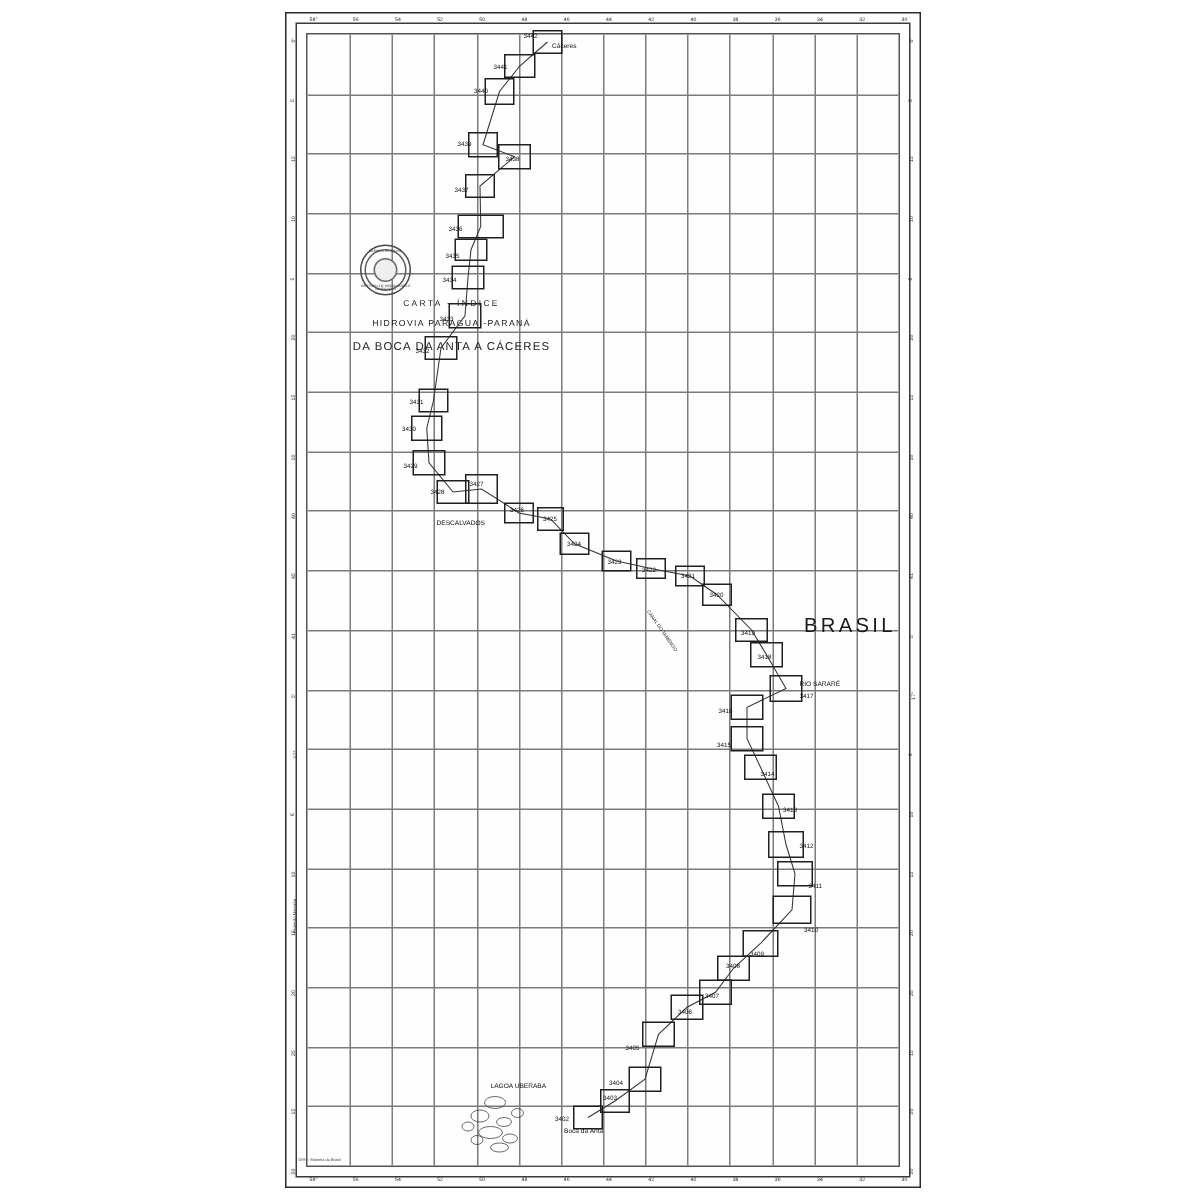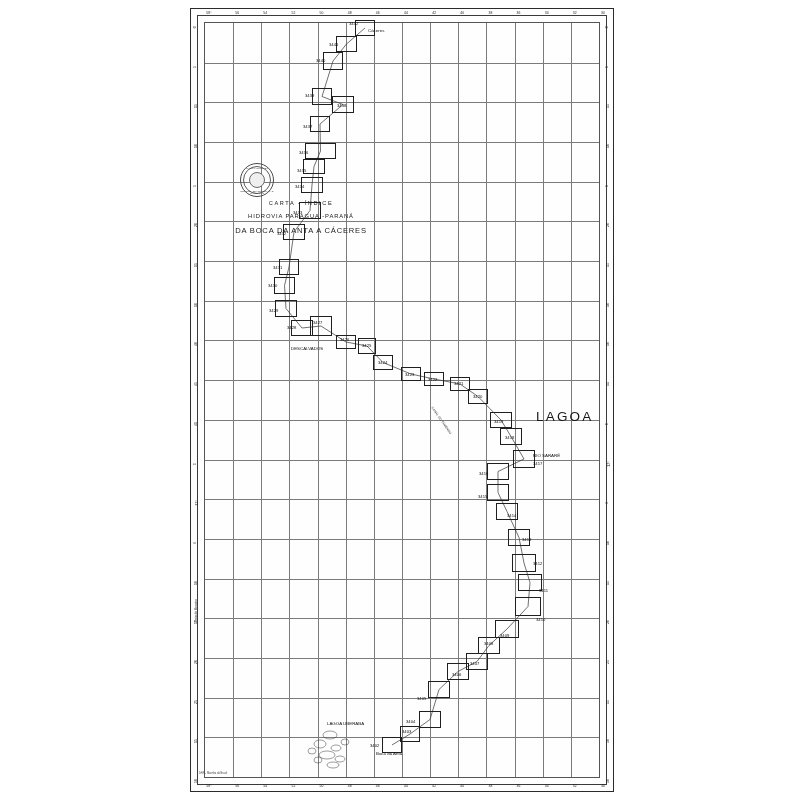--- a/index.html
+++ b/index.html
@@ -248,21 +248,21 @@
     <div class="sealtext" style="top:4px;">MARINHA DO BRASIL</div>
     <div class="sealtext" style="bottom:3px;">DIRETORIA DE HIDROGRAFIA E NAVEGAÇÃO</div>
   </div>
 
   <div class="titleblock">
     <div class="t1">CARTA - ÍNDICE</div>
     <div class="t2">HIDROVIA PARAGUAI-PARANÁ</div>
     <div class="t3">DA BOCA DA ANTA A CÁCERES</div>
   </div>
 
-  <div class="country-label">LAGOA</div>
+  <div class="country-label">BRASIL</div>
 
   <div class="credit">DHN - Marinha do Brasil</div>
   <div class="side-note" style="left:196px; top:620px; transform: rotate(-90deg);">Projeção Mercator</div>
 
 <div class="tick tick-top" style="left: 209px; top: 11px;">58°</div>
     <div class="tick tick-bottom" style="left: 209px; top: 784px;">58°</div>
     <div class="tick tick-top" style="left: 237.143px; top: 11px;">56</div>
     <div class="tick tick-bottom" style="left: 237.143px; top: 784px;">56</div>
     <div class="tick tick-top" style="left: 265.286px; top: 11px;">54</div>
     <div class="tick tick-bottom" style="left: 265.286px; top: 784px;">54</div>

